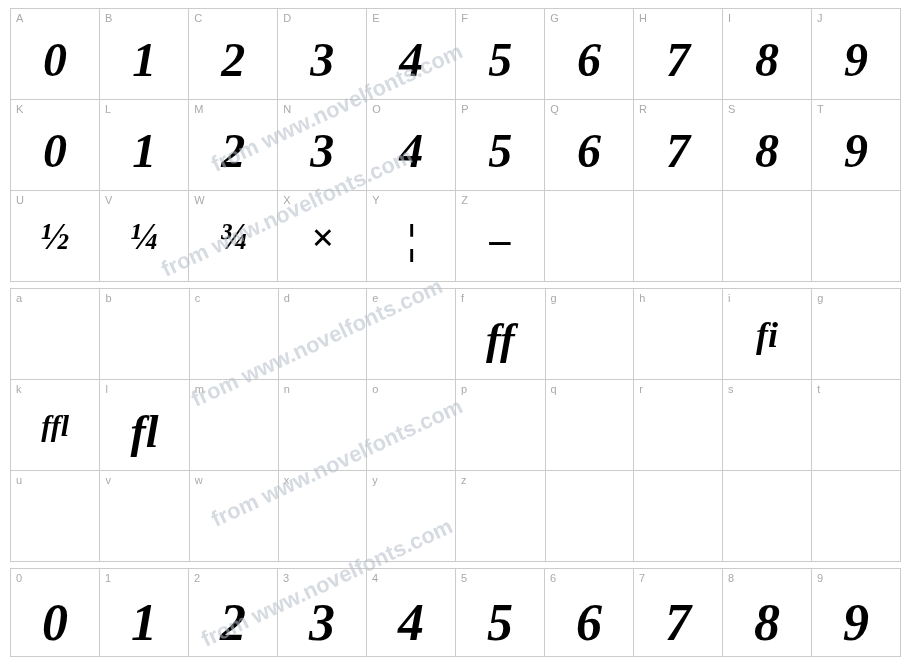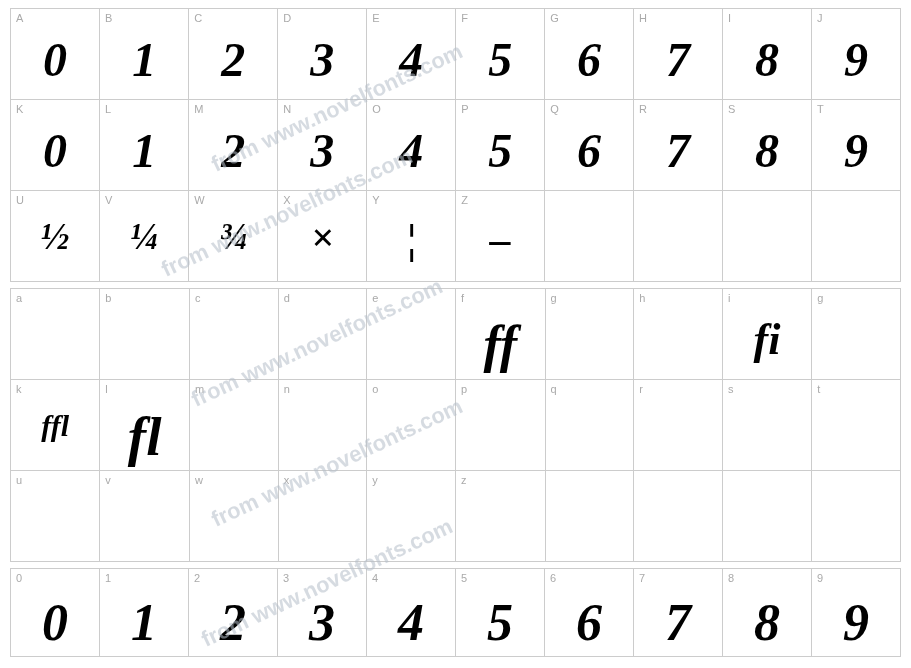--- a/index.html
+++ b/index.html
@@ -247,47 +247,47 @@
           <td>
             <span class="cell-label">d</span>
             <span class="cell-char"></span>
           </td>
           <td>
             <span class="cell-label">e</span>
             <span class="cell-char"></span>
           </td>
           <td>
             <span class="cell-label">f</span>
-            <span class="cell-char lig-cell" style="font-size: 52px; padding-top: 10px;">ff</span>
+            <span class="cell-char lig-cell" style="font-size: 44px; padding-top: 10px;">ff</span>
           </td>
           <td>
             <span class="cell-label">g</span>
             <span class="cell-char"></span>
           </td>
           <td>
             <span class="cell-label">h</span>
             <span class="cell-char"></span>
           </td>
           <td>
             <span class="cell-label">i</span>
-            <span class="cell-char lig-cell" style="font-size: 44px; padding-top: 10px; font-style: italic;">fi</span>
+            <span class="cell-char lig-cell" style="font-size: 36px; padding-top: 10px; font-style: italic;">fi</span>
           </td>
           <td>
             <span class="cell-label">g</span>
             <span class="cell-char"></span>
           </td>
         </tr>
         <tr>
           <td>
             <span class="cell-label">k</span>
             <span class="cell-char lig-cell" style="font-size: 30px; padding-top: 12px;">ffl</span>
           </td>
           <td>
             <span class="cell-label">l</span>
-            <span class="cell-char lig-cell" style="font-size: 55px; padding-top: 10px;">fl</span>
+            <span class="cell-char lig-cell" style="font-size: 46px; padding-top: 10px;">fl</span>
           </td>
           <td>
             <span class="cell-label">m</span>
             <span class="cell-char"></span>
           </td>
           <td>
             <span class="cell-label">n</span>
             <span class="cell-char"></span>
           </td>
           <td>

